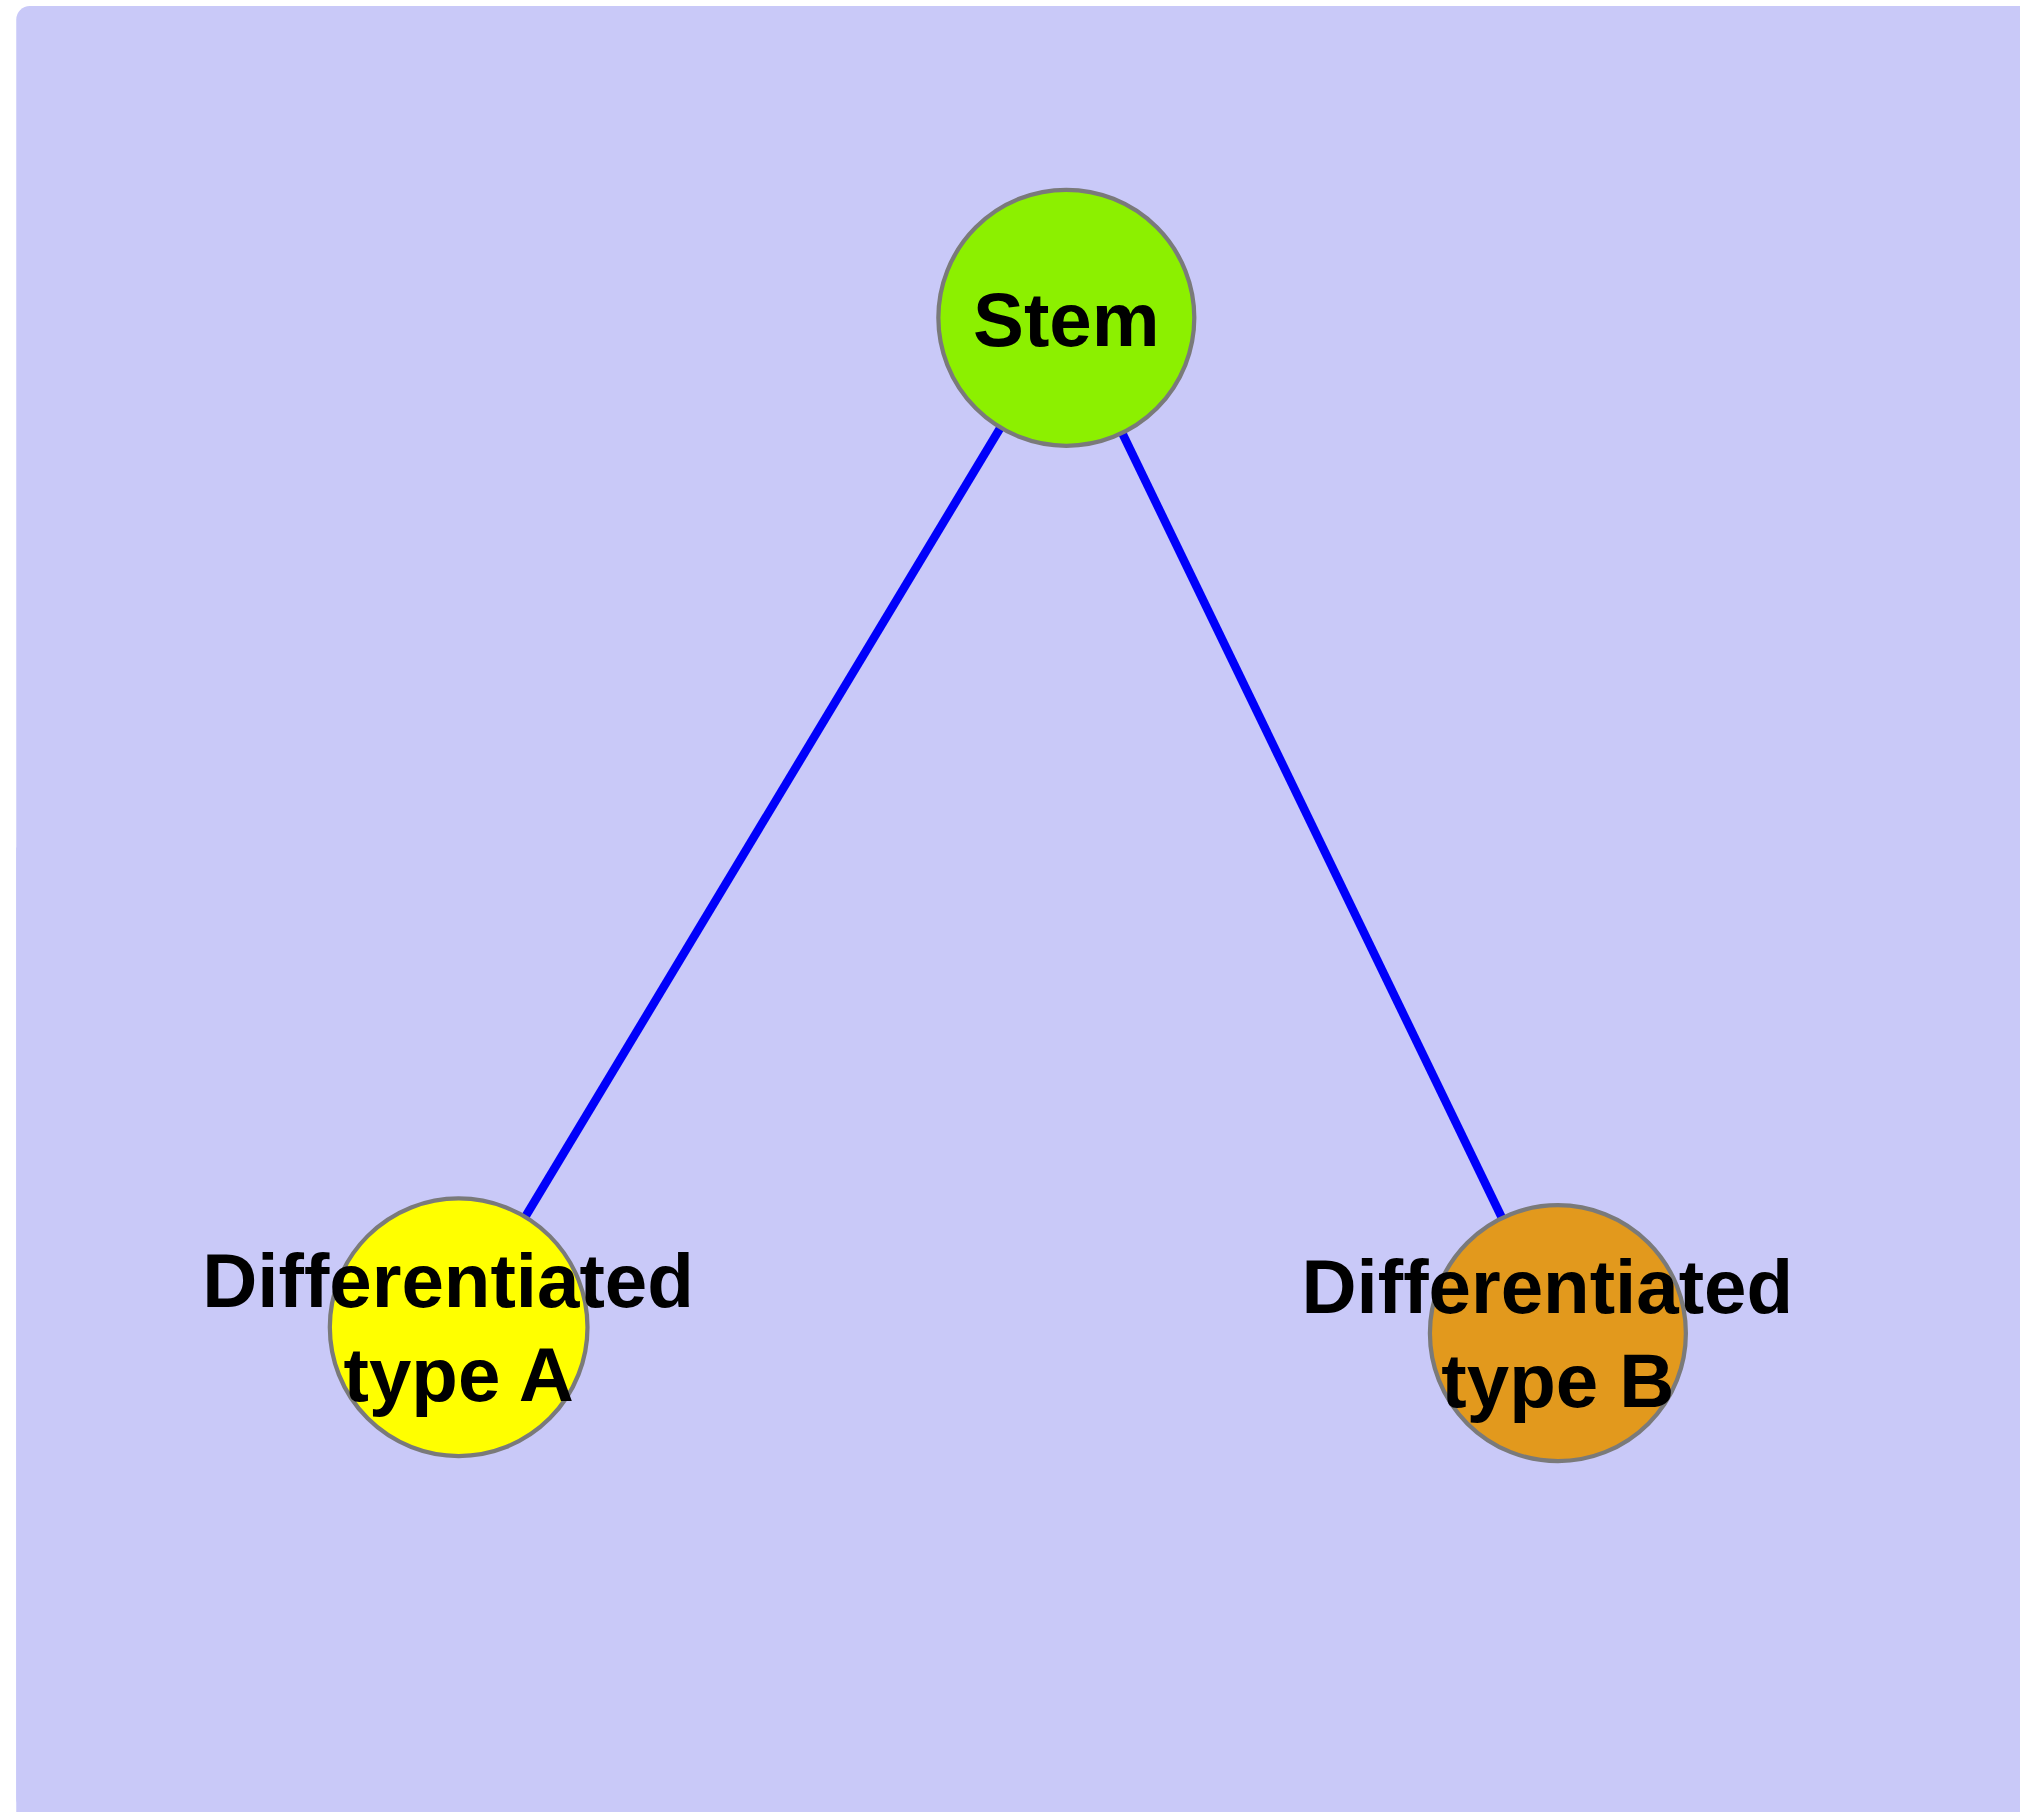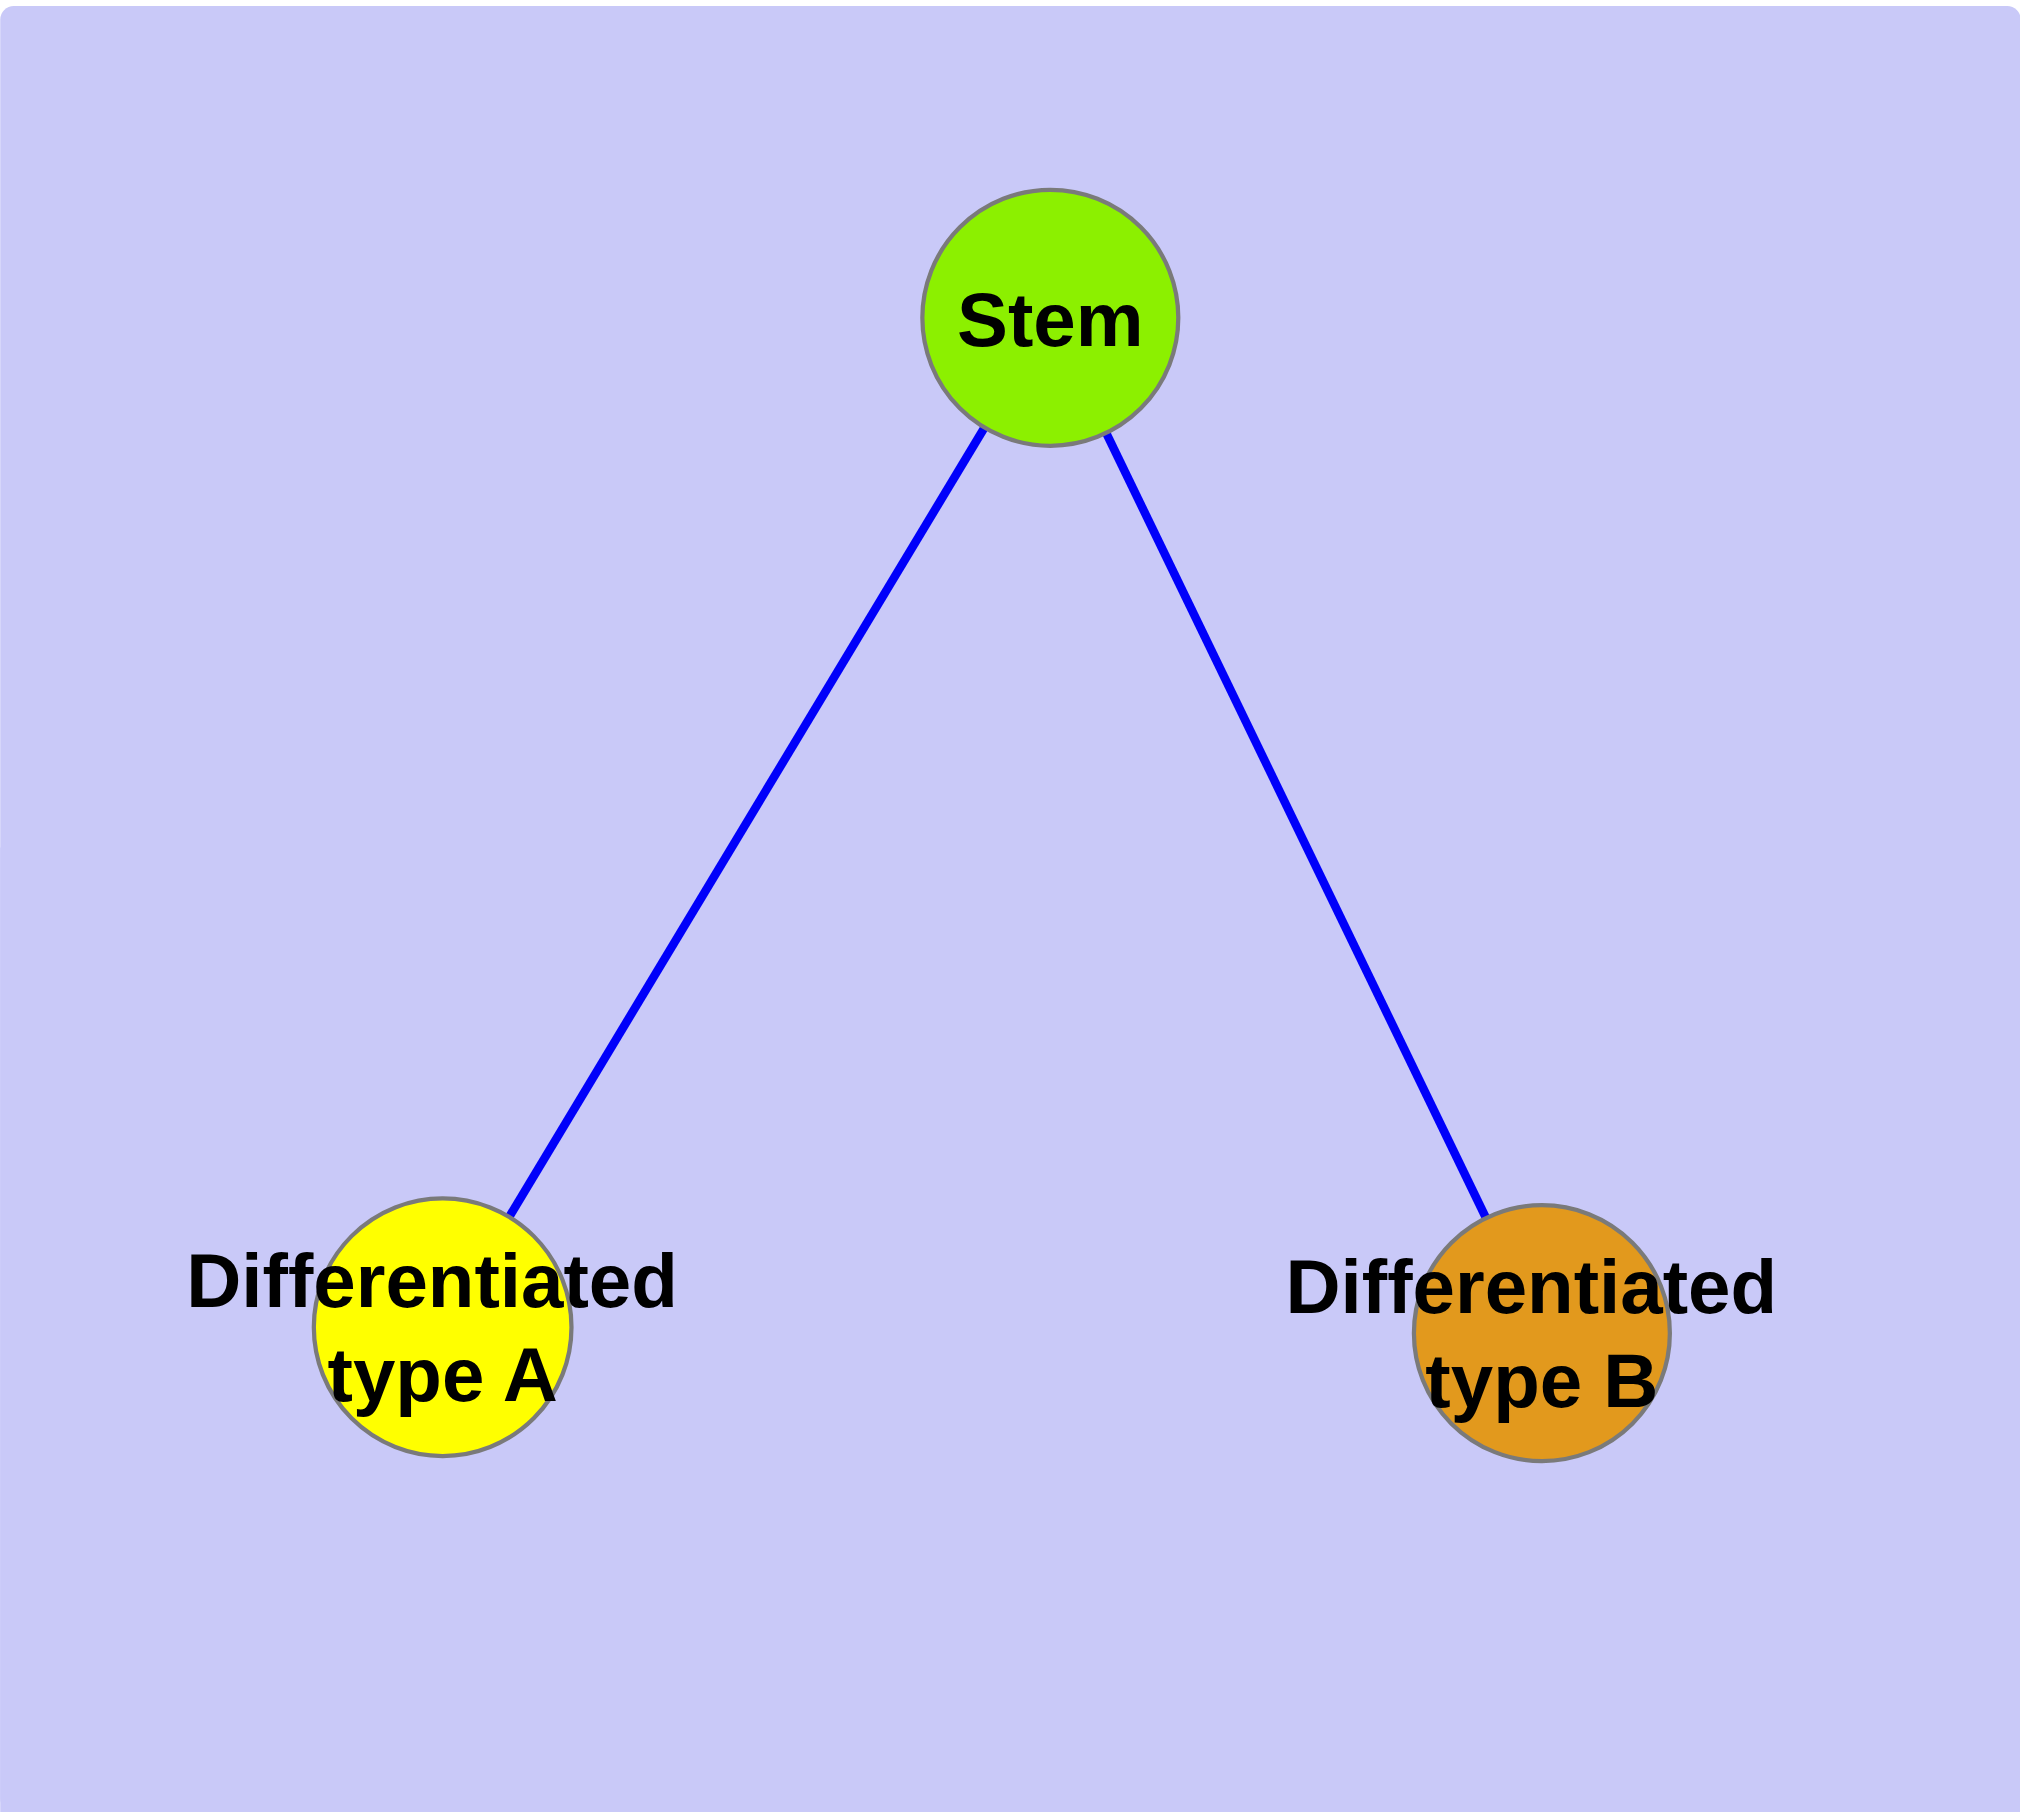--- a/index.html
+++ b/index.html
@@ -7,20 +7,21 @@
     padding: 0;
     background: #ffffff;
     width: 2021px;
     height: 1812px;
     overflow: hidden;
   }
   .diagram-wrap {
     position: relative;
     width: 1912px;
     height: 1812px;
+    margin-left: 16px;
   }
   svg.diagram {
     display: block;
     width: 2021px;
     height: 1812px;
   }
   svg.diagram text {
     font-family: "Liberation Sans", sans-serif;
     font-weight: bold;
     font-size: 90px;

